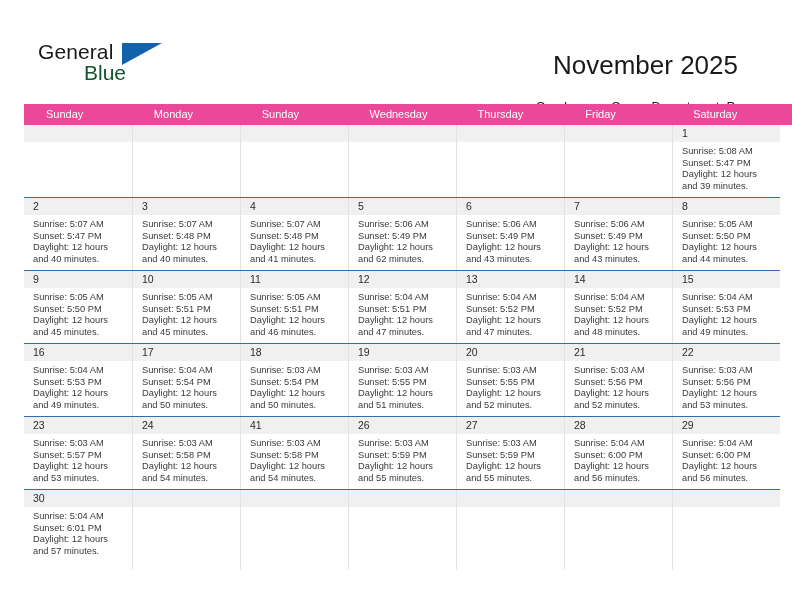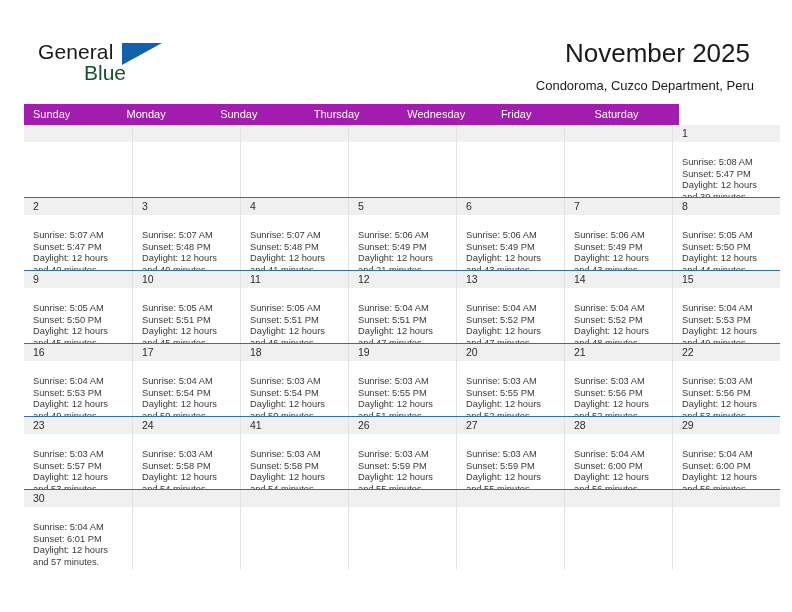--- a/index.html
+++ b/index.html
@@ -68,43 +68,44 @@
     right: 38px;
     top: 33px;
     text-align: right;
   }
   .cal-title {
     font-size: 26px;
     color: #1a1a1a;
     line-height: 32px;
     white-space: nowrap;
     font-weight: normal;
-    margin: 4px;
+    margin: 16px;
   }
   .cal-subtitle {
     font-size: 13px;
     color: #1a1a1a;
     line-height: 20px;
     white-space: nowrap;
     margin: 7px 0 12px 0;
     font-weight: normal;
   }
 
   
   .calendar {
     position: absolute;
     left: 24px;
     top: 104px;
     width: 756px;
   }
   .dow-row {
     display: flex;
-    width: 655px;
+    width: 768px;
     height: 21px;
-    background: #a21caf;
+    background: #ec4899;
+    padding-left: 13px;
   }
   .dow-cell {
     flex: 1 1 108px;
     width: 108px;
     color: #ffffff;
     font-size: 11px;
     line-height: 21px;
     padding-left: 9px;
     white-space: nowrap;
   }
@@ -144,21 +145,21 @@
   }
   .day-num {
     position: relative;
     height: 17px;
     line-height: 17px;
     font-size: 10.5px;
     color: #2b2b2b;
   }
   .day-info {
     position: relative;
-    margin-top: 15px;
+    margin-top: 4px;
     font-size: 9.3px;
     line-height: 11.6px;
     color: #3a3a3a;
   }
   .day-info div { white-space: nowrap; }
   .week-last .week-cells { height: 80px; justify-content: flex-end; }
 </style>
 </head>
 <body>
 
@@ -177,22 +178,22 @@
       <h2 class="cal-subtitle">Condoroma, Cuzco Department, Peru</h2>
     </div>
 
   </div>
 
   <div class="calendar">
     <div class="dow-row" id="dow-row">
         <div class="dow-cell">Sunday</div>
         <div class="dow-cell">Monday</div>
         <div class="dow-cell">Sunday</div>
+        <div class="dow-cell">Wednesday</div>
         <div class="dow-cell">Thursday</div>
-        <div class="dow-cell">Wednesday</div>
         <div class="dow-cell">Friday</div>
         <div class="dow-cell">Saturday</div>
       </div>
     <div id="weeks-container">
         <div class="week">
           <div class="week-band"></div>
           <div class="week-cells">
             <div class="day-cell">
               <div class="day-num"></div>
               <div class="day-info">
@@ -287,21 +288,21 @@
                 <div>Daylight: 12 hours</div>
                 <div>and 41 minutes.</div>
               </div>
             </div>
             <div class="day-cell">
               <div class="day-num">5</div>
               <div class="day-info">
                 <div>Sunrise: 5:06 AM</div>
                 <div>Sunset: 5:49 PM</div>
                 <div>Daylight: 12 hours</div>
-                <div>and 21 minutes.</div>
+                <div>and 62 minutes.</div>
               </div>
             </div>
             <div class="day-cell">
               <div class="day-num">6</div>
               <div class="day-info">
                 <div>Sunrise: 5:06 AM</div>
                 <div>Sunset: 5:49 PM</div>
                 <div>Daylight: 12 hours</div>
                 <div>and 43 minutes.</div>
               </div>

